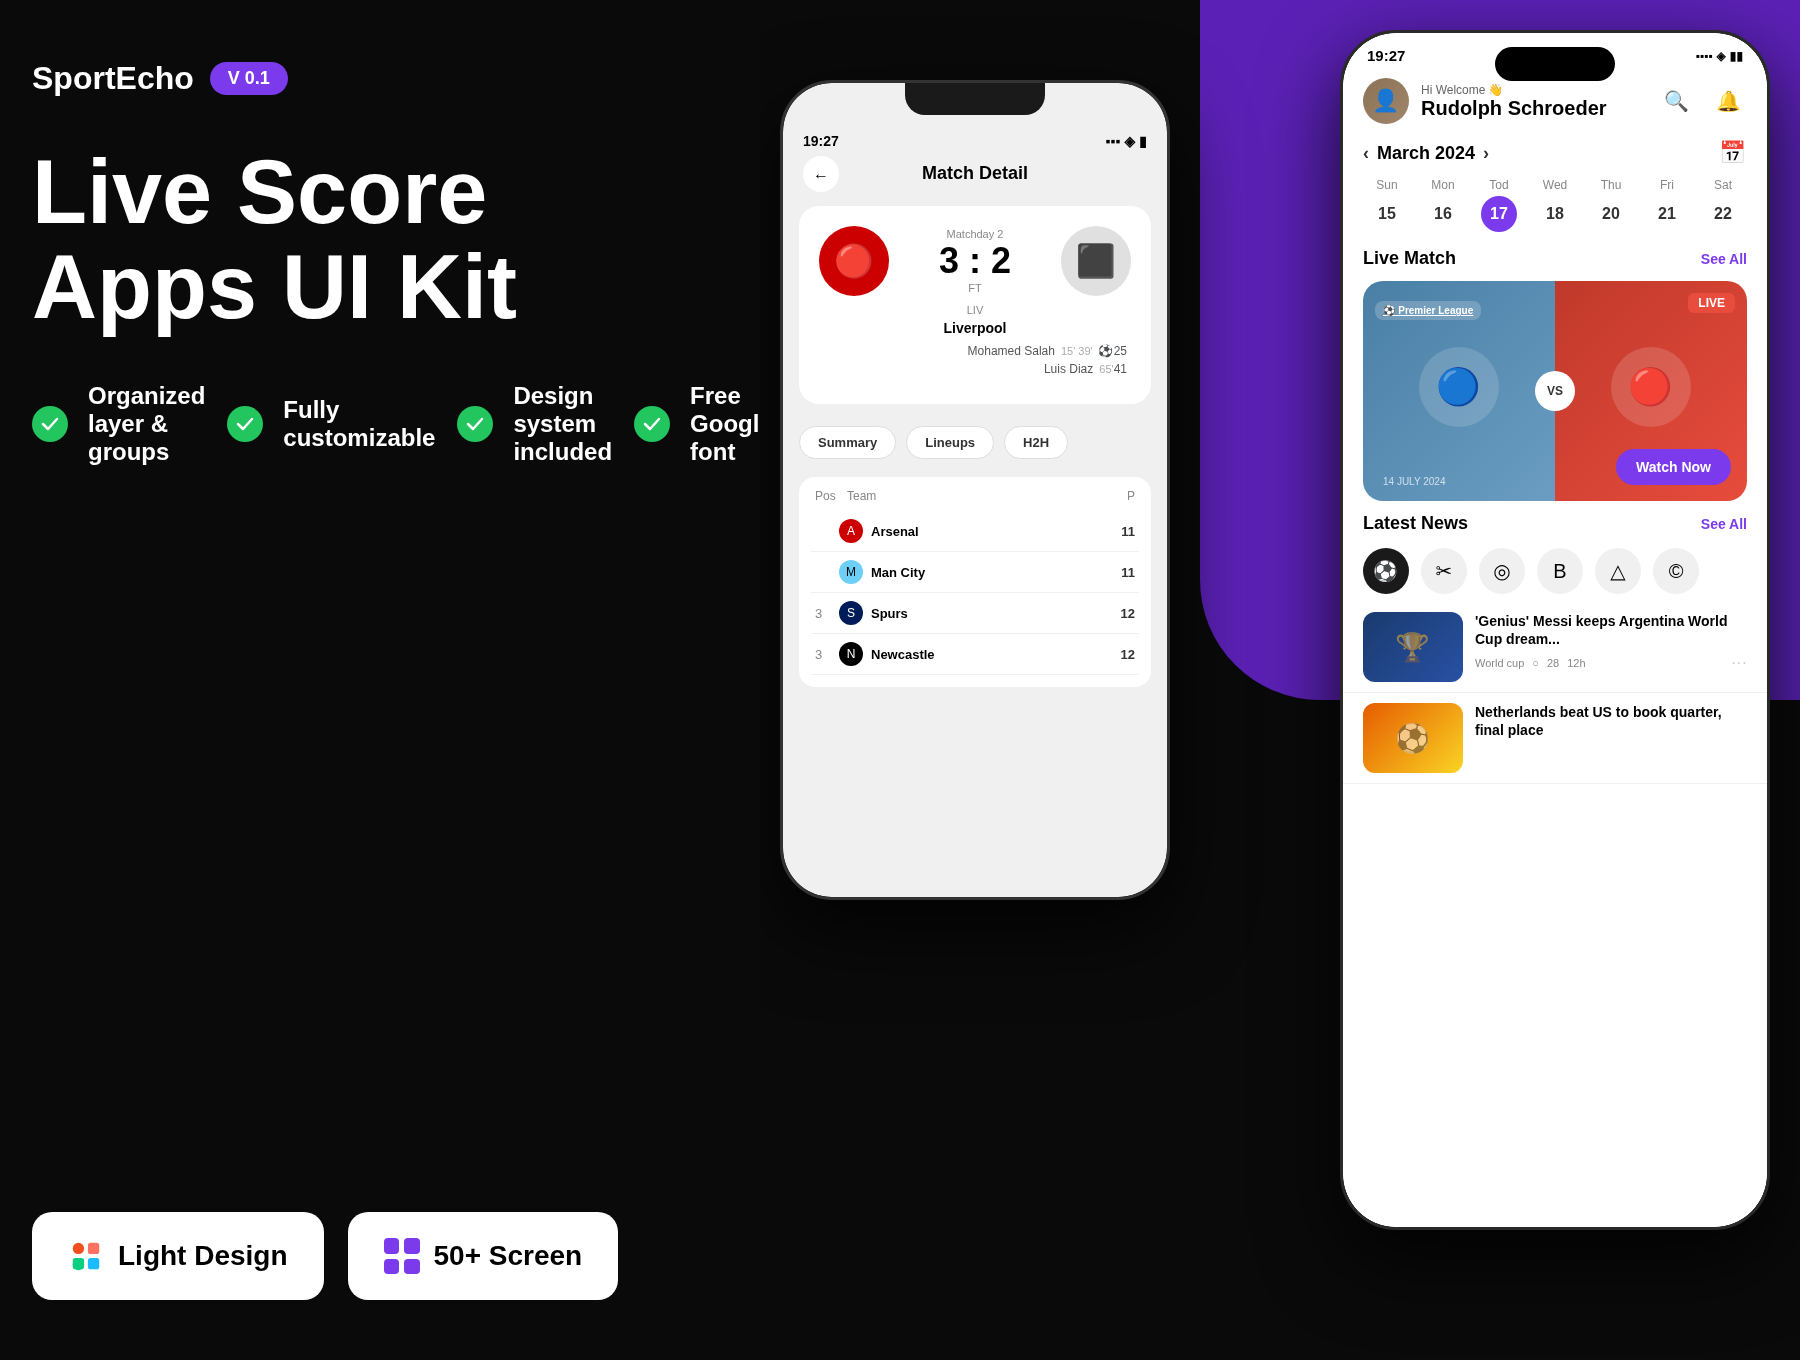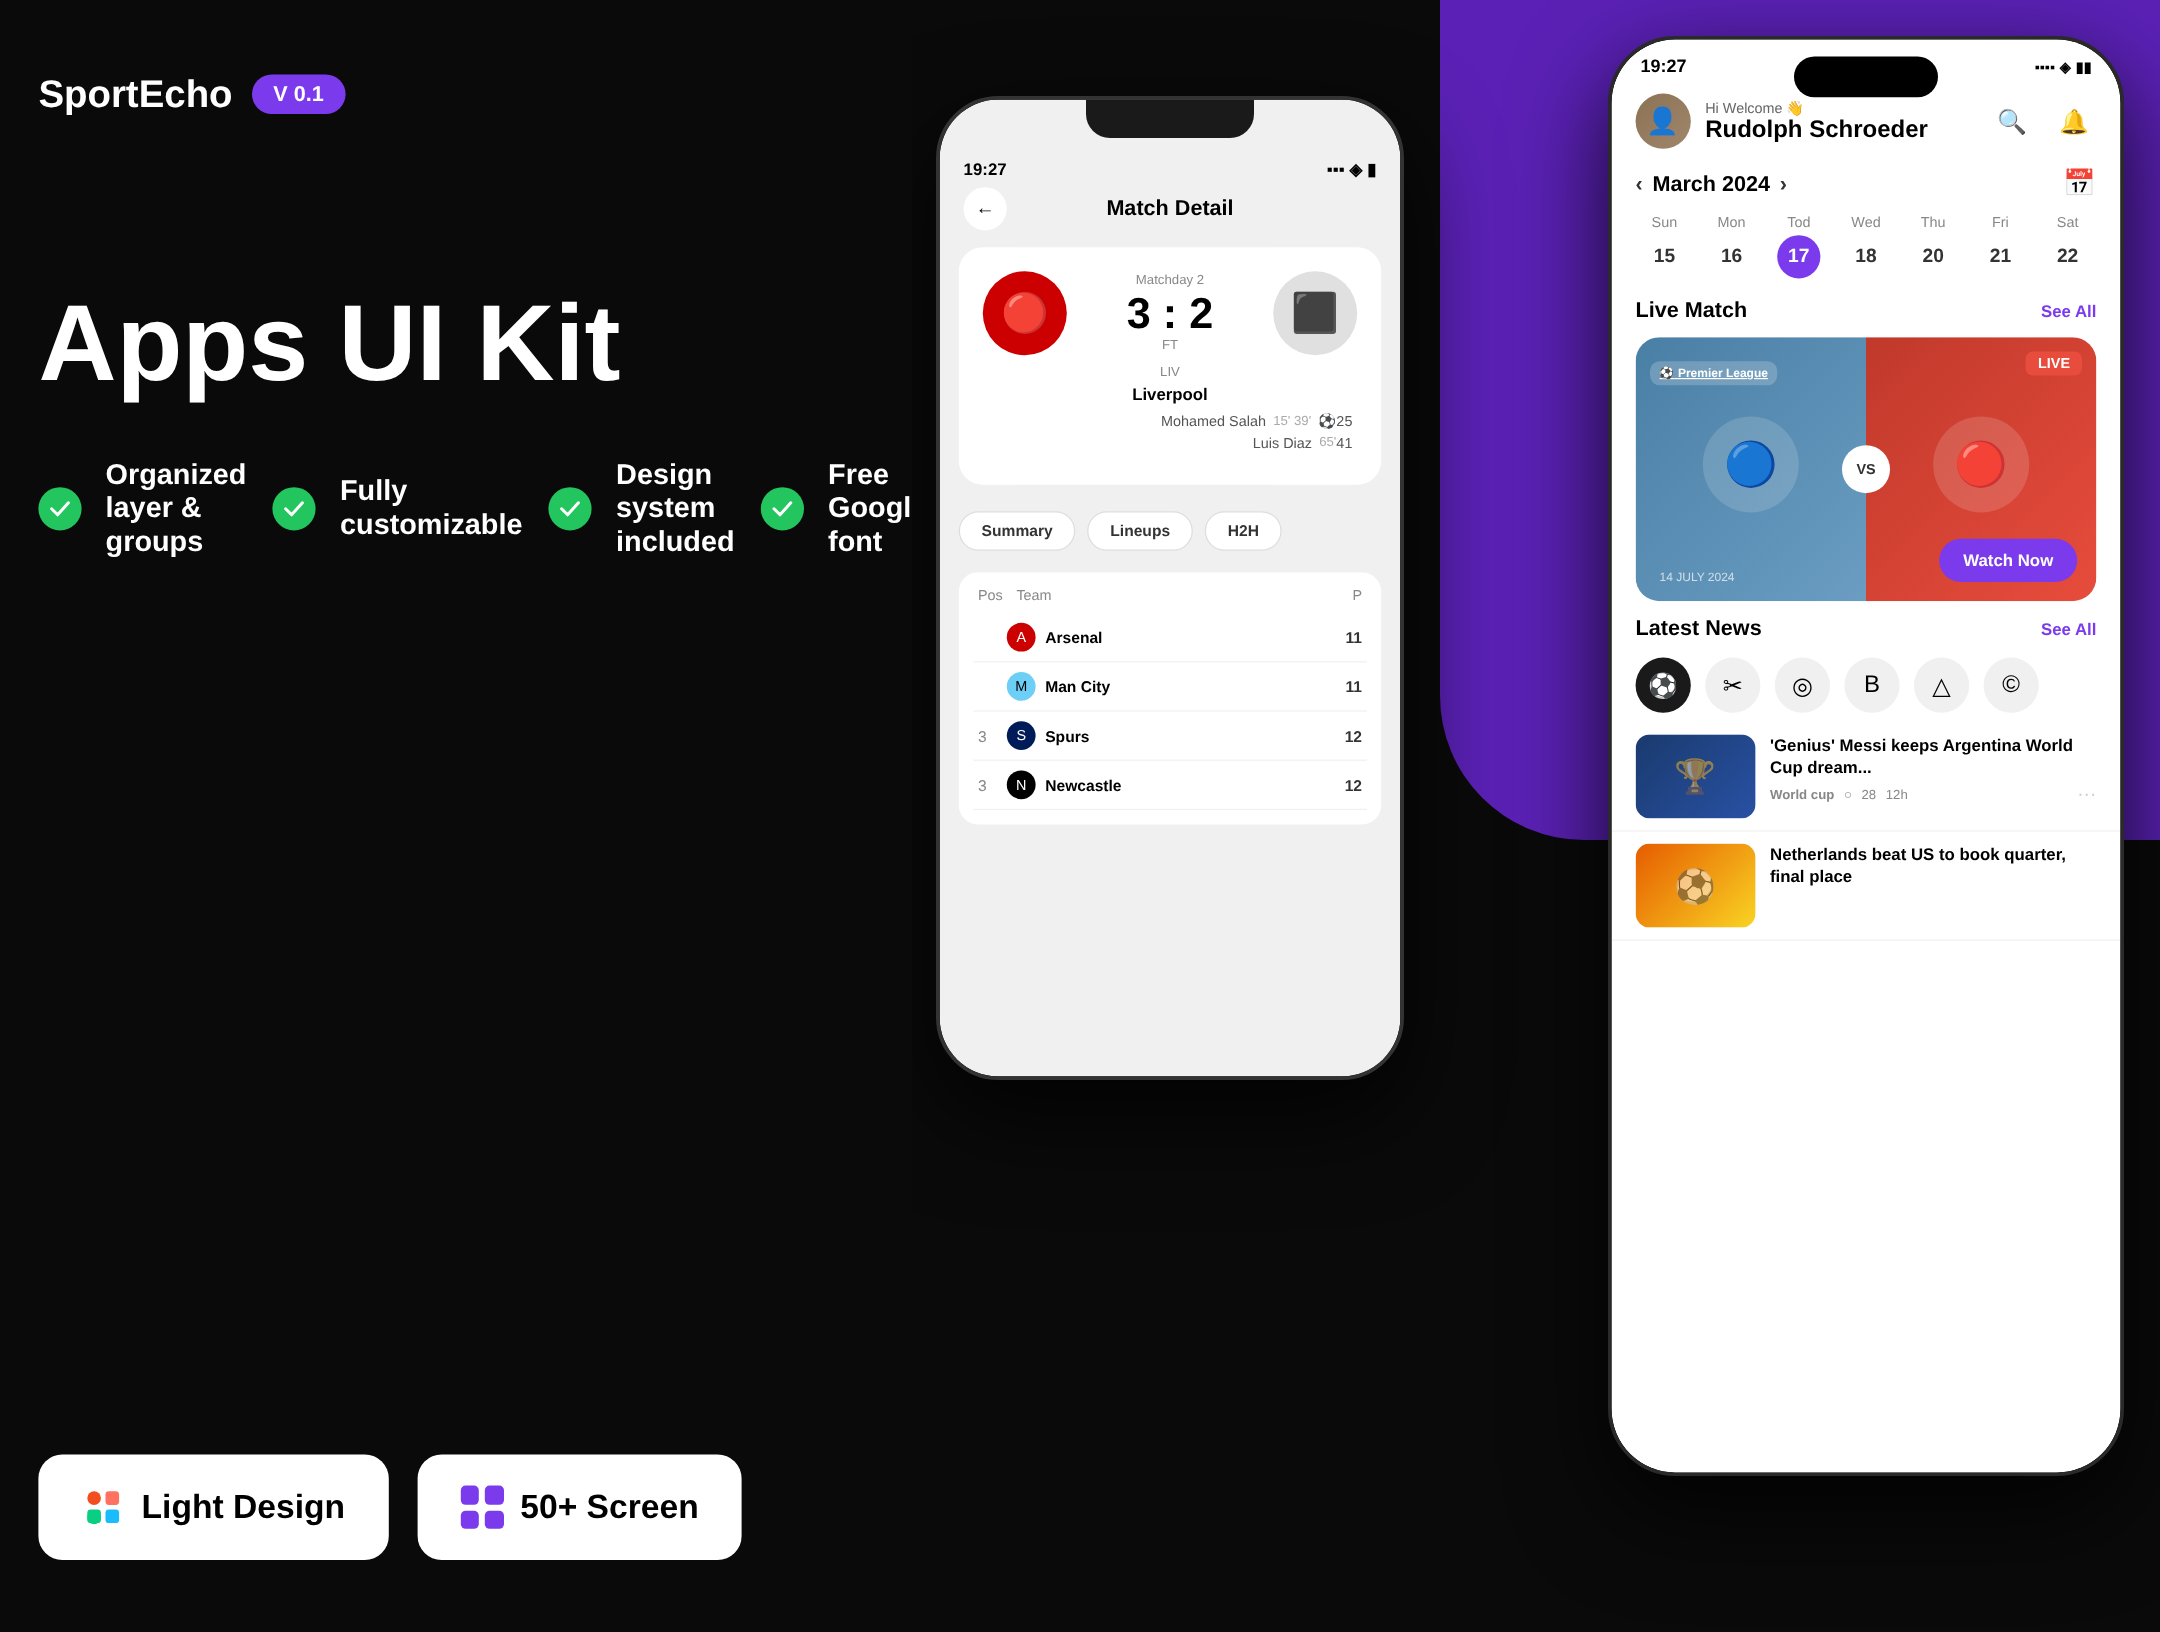--- a/index.html
+++ b/index.html
@@ -650,21 +650,21 @@
       margin-bottom: 6px;
     }
     .news-meta {
       display: flex;
       align-items: center;
       gap: 8px;
       font-size: 11px;
       color: #888;
     }
     .news-source {
-      font-weight: 700;
+      font-weight: 400;
     }
     .news-dots {
       margin-left: auto;
       font-size: 16px;
       color: #ccc;
     }
 
     
     .phone-side-btns {
       position: absolute;
@@ -704,21 +704,21 @@
 </head>
 <body>
 
 <div class="left-panel">
   <div class="brand-row">
     <span class="brand-name">SportEcho</span>
     <span class="version-badge">V 0.1</span>
   </div>
 
   <div class="hero-title">
-    <br>
+    <span>Live Score</span><br>
     <span>Apps UI Kit</span>
   </div>
 
   <ul class="features-list">
     <li class="feature-item">
       <div class="check-circle">
         <svg viewBox="0 0 20 20" fill="white">
             <polyline points="3,10 8,15 17,5" stroke="white" stroke-width="2.5" fill="none" stroke-linecap="round" stroke-linejoin="round"></polyline>
           </svg>
       </div>

